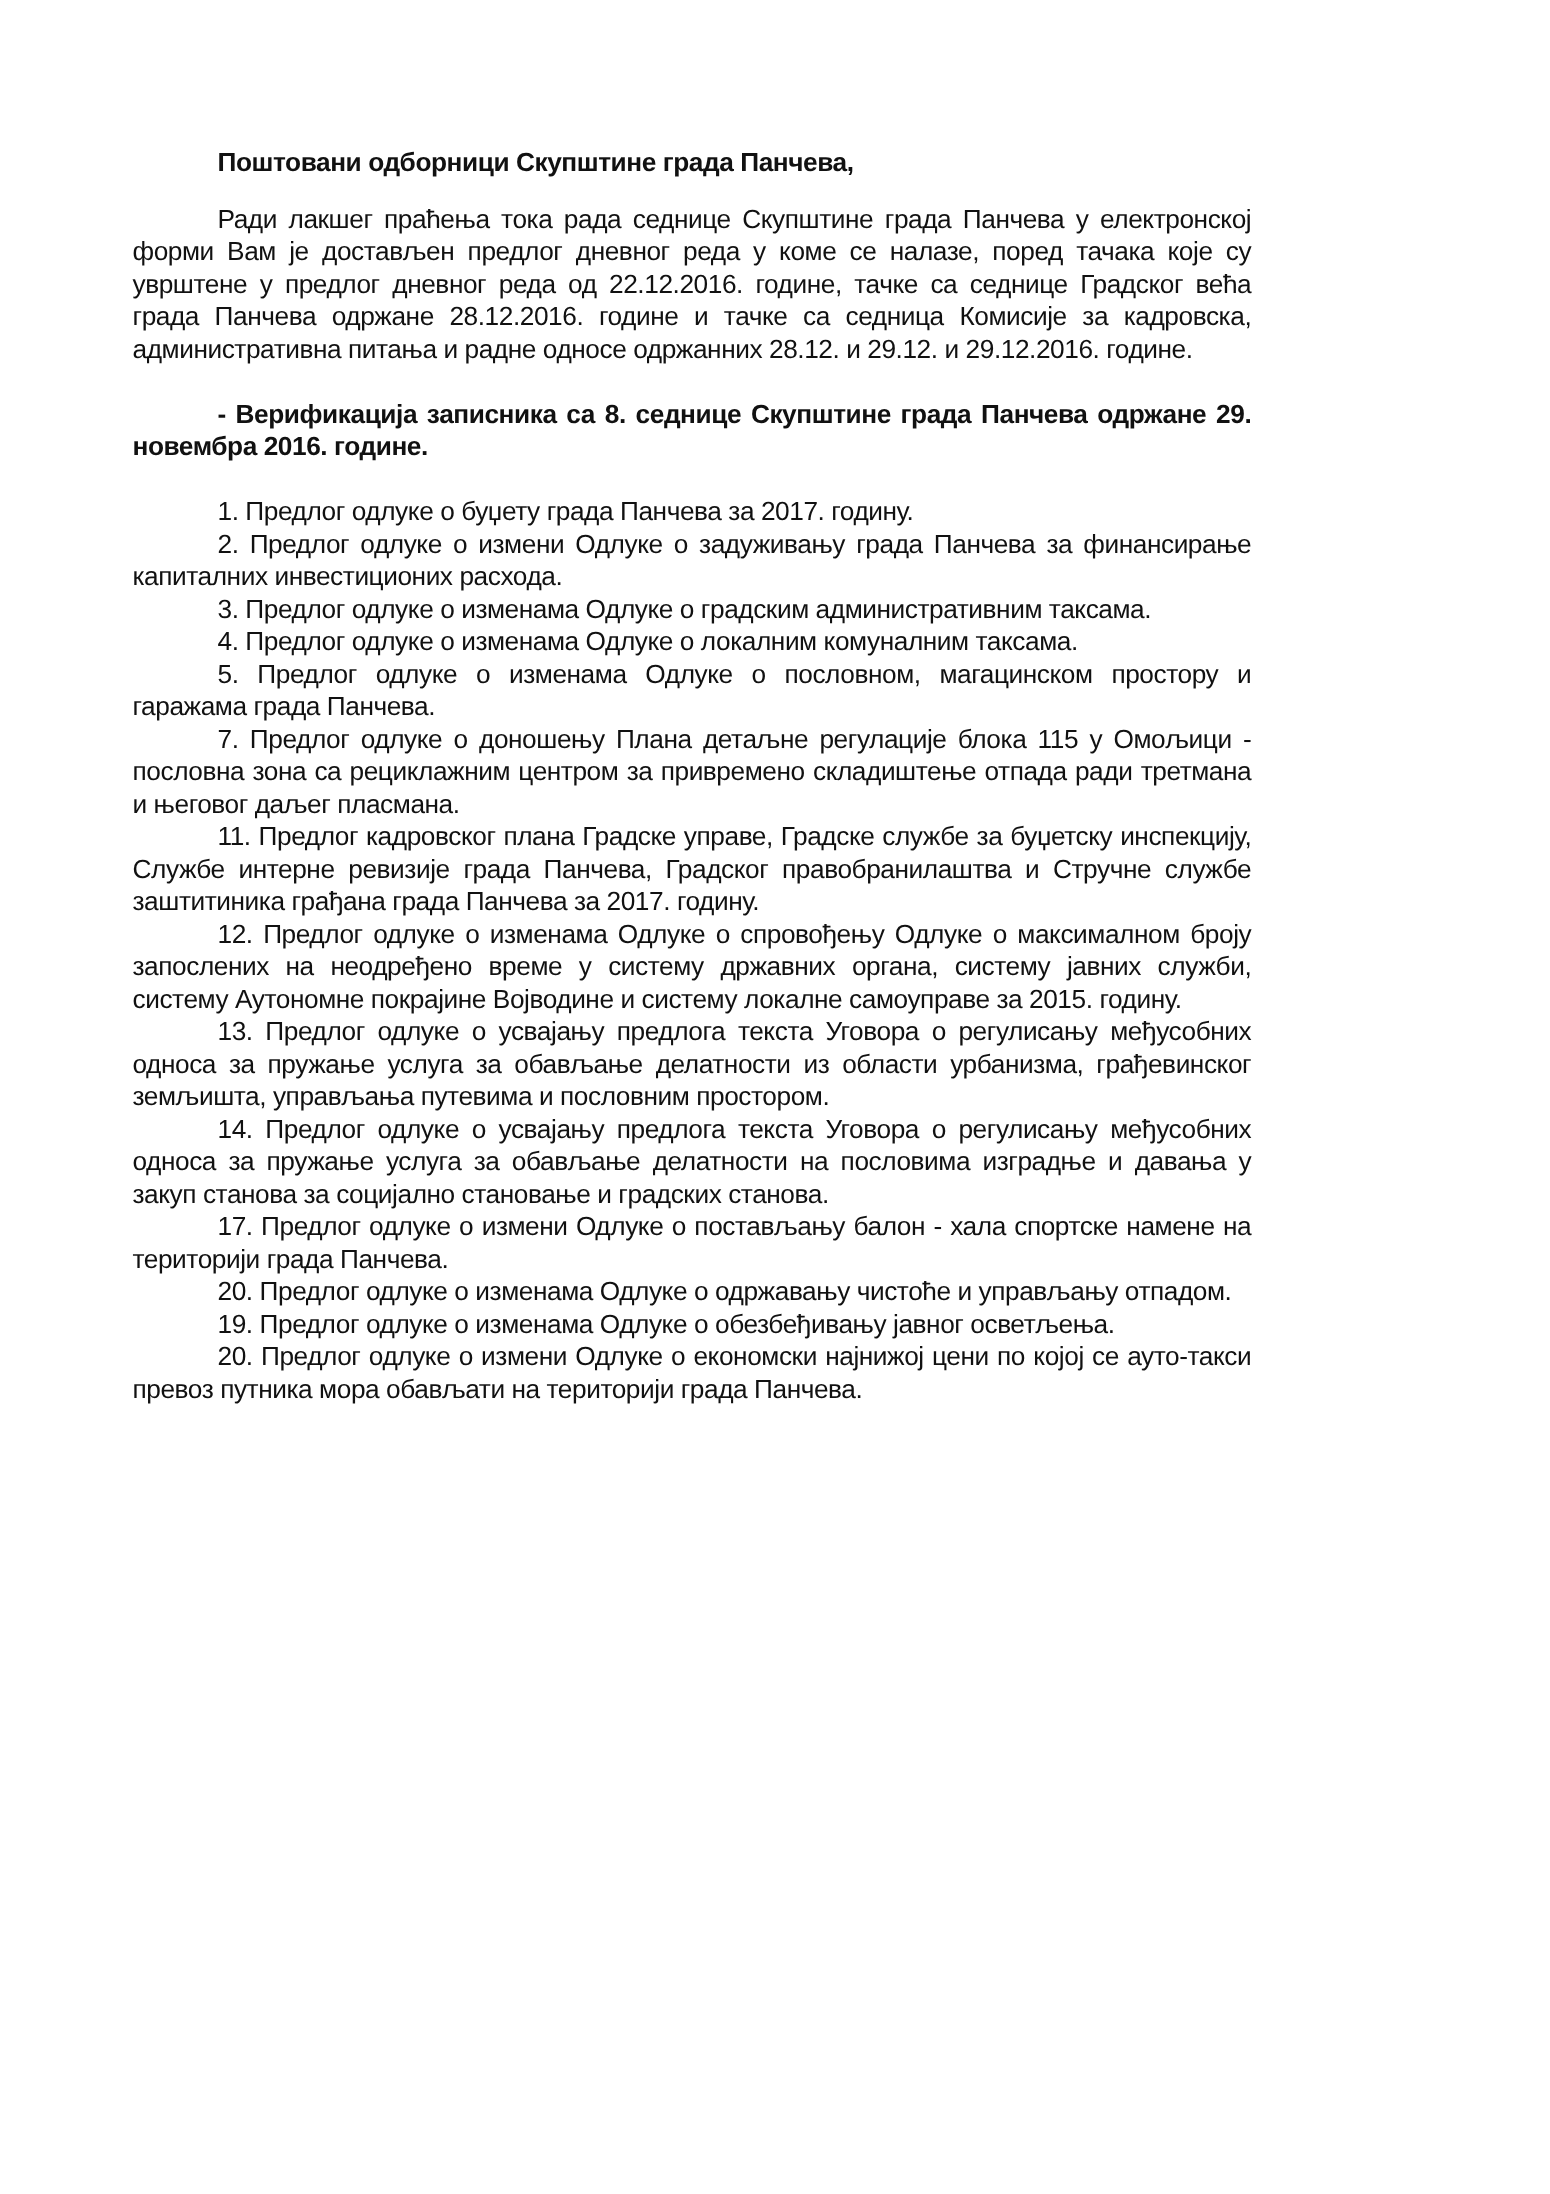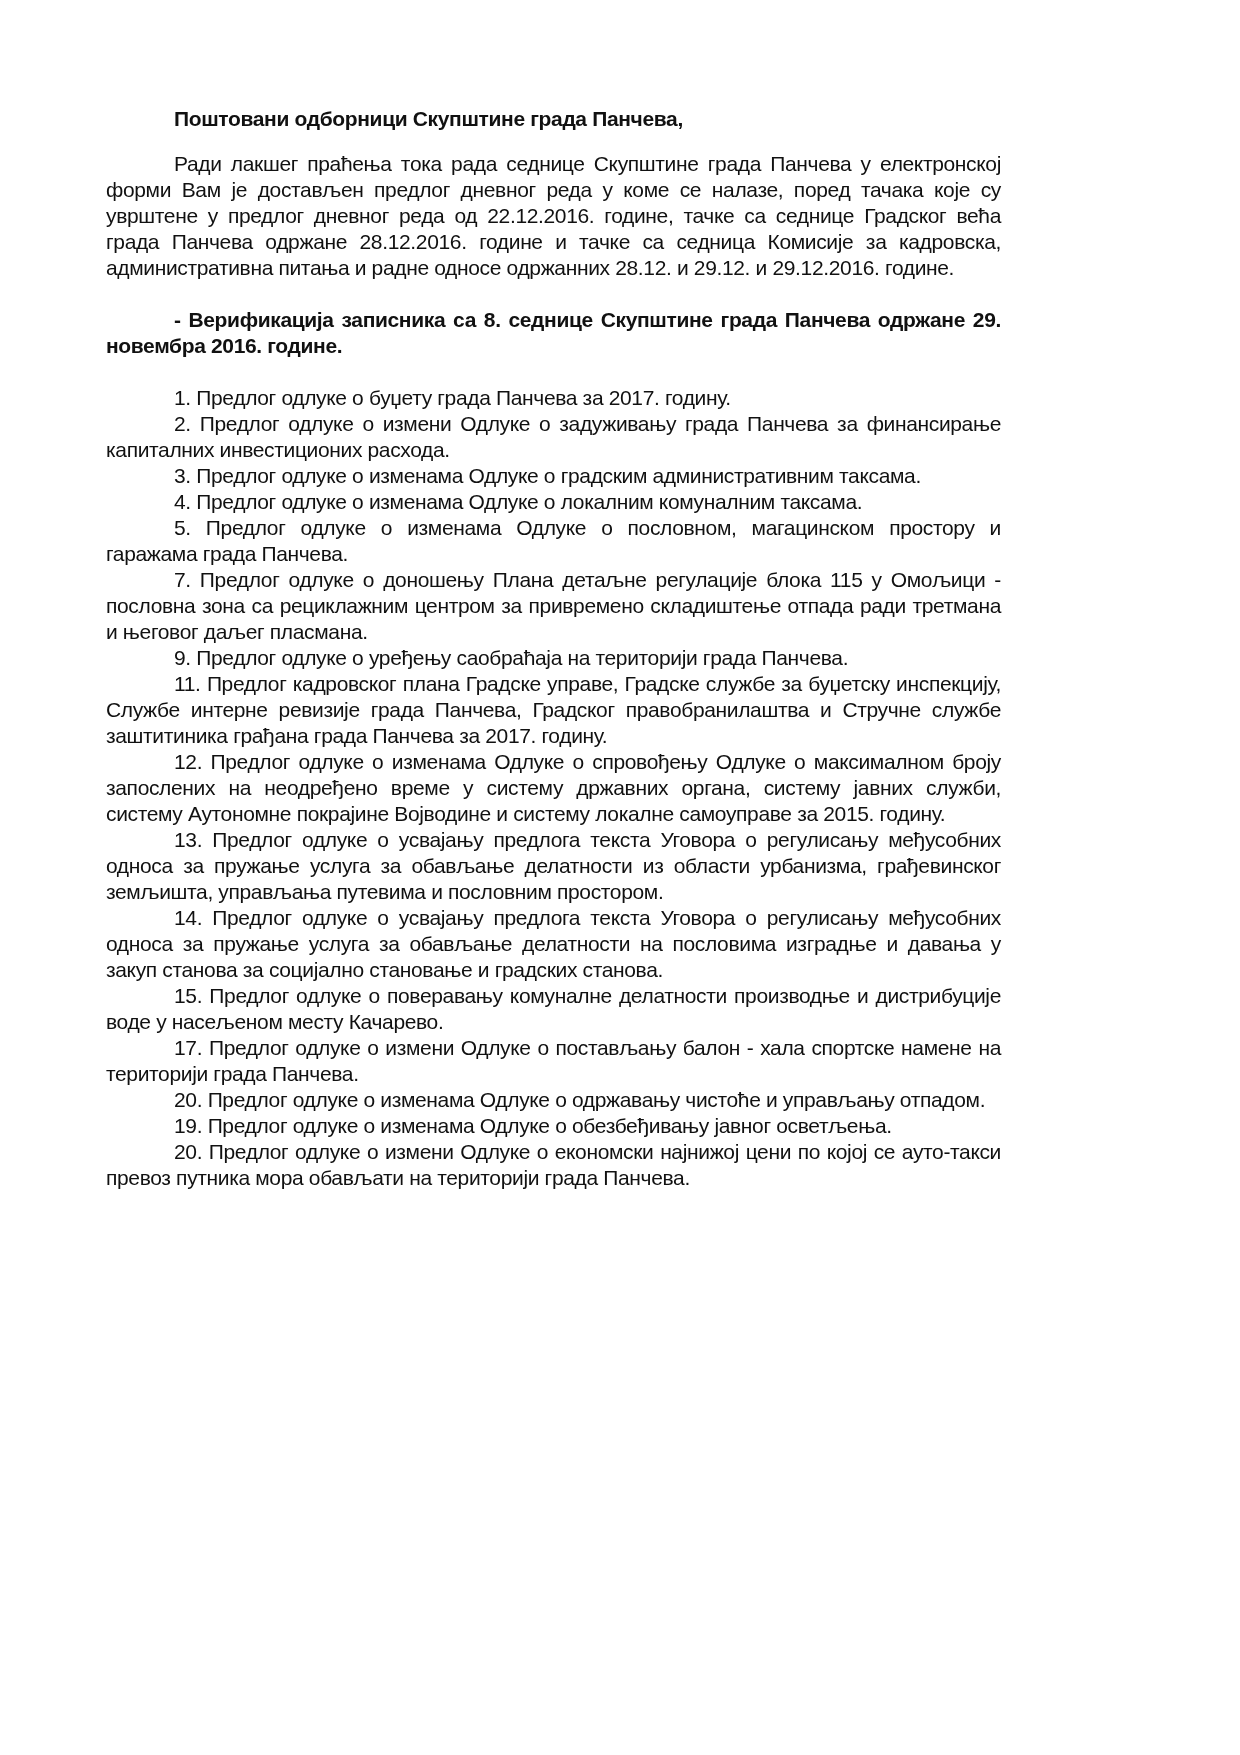--- a/index.html
+++ b/index.html
@@ -11,21 +11,21 @@
       width: 895px;
       font-family: "Liberation Sans", sans-serif;
       font-size: 21px;
       line-height: 26px;
       color: #111111;
       letter-spacing: -0.35px;
     }
     .greeting {
       font-weight: bold;
       text-indent: 68px;
-      margin: 0 0 19px 0;
+      margin: 12px 0 19px 0;
     }
     .intro {
       text-indent: 68px;
       text-align: justify;
       margin: 0 0 26px 0;
     }
     .verification {
       font-weight: bold;
       text-indent: 68px;
       text-align: justify;
@@ -45,24 +45,22 @@
   <p class="greeting">Поштовани одборници Скупштине града Панчева,</p>
   <p class="intro">Ради лакшег праћења тока рада седнице Скупштине града Панчева у електронској форми Вам је достављен предлог дневног реда у коме се налазе, поред тачака које су уврштене у предлог дневног реда од 22.12.2016. године,  тачке са седнице Градског већа града Панчева одржане 28.12.2016. године и тачке са седница Комисије за кадровска, административна питања и радне односе одржанних 28.12. и 29.12. и 29.12.2016. године.</p>
   <p class="verification">- Верификација записника са 8. седнице Скупштине града Панчева одржане 29. новембра 2016. године.</p>
   <ol class="agenda">
     <li class="agenda-item">1. Предлог одлуке о буџету града Панчева за 2017. годину.</li>
     <li class="agenda-item">2. Предлог одлуке о измени Одлуке о задуживању града Панчева за финансирање капиталних инвестиционих расхода.</li>
     <li class="agenda-item">3. Предлог одлуке о изменама Одлуке о градским административним таксама.</li>
     <li class="agenda-item">4. Предлог одлуке о изменама Одлуке о локалним комуналним таксама.</li>
     <li class="agenda-item">5. Предлог одлуке о изменама Одлуке о пословном, магацинском простору и гаражама града Панчева.</li>
     <li class="agenda-item">7. Предлог одлуке о доношењу Плана детаљне регулације блока 115 у Омољици - пословна зона са рециклажним центром за привремено складиштење отпада ради третмана и његовог даљег пласмана.</li>
-    <li class="agenda-item">9. Предлог одлуке о уређењу саобраћаја на територији града Панчева.</li>
     <li class="agenda-item">11. Предлог кадровског плана Градске управе, Градске службе за буџетску инспекцију, Службе интерне ревизије града Панчева, Градског правобранилаштва и Стручне службе заштитиника грађана града Панчева за 2017. годину.</li>
     <li class="agenda-item">12. Предлог одлуке о изменама Одлуке о спровођењу Одлуке о максималном броју запослених на неодређено време у систему државних органа, систему јавних служби, систему Аутономне покрајине Војводине и систему локалне самоуправе за 2015. годину.</li>
     <li class="agenda-item">13. Предлог одлуке о усвајању предлога текста Уговора о регулисању међусобних односа за пружање услуга за обављање делатности из области урбанизма, грађевинског земљишта, управљања путевима и пословним простором.</li>
     <li class="agenda-item">14. Предлог одлуке о усвајању предлога текста Уговора о регулисању међусобних односа за пружање услуга за обављање делатности на пословима изградње и давања у закуп станова за социјално становање и градских станова.</li>
-    <li class="agenda-item">15. Предлог одлуке о поверавању комуналне делатности производње и дистрибуције воде у насељеном месту Качарево.</li>
     <li class="agenda-item">17. Предлог одлуке о измени Одлуке о постављању балон - хала спортске намене на територији града Панчева.</li>
     <li class="agenda-item">20. Предлог одлуке о изменама Одлуке о одржавању чистоће и управљању отпадом.</li>
     <li class="agenda-item">19. Предлог одлуке о изменама Одлуке о обезбеђивању јавног осветљења.</li>
     <li class="agenda-item">20. Предлог одлуке о измени Одлуке о економски најнижој цени по којој се ауто-такси превоз путника мора обављати на територији града Панчева.</li>
   </ol>
 </div>
 
 </body></html>

